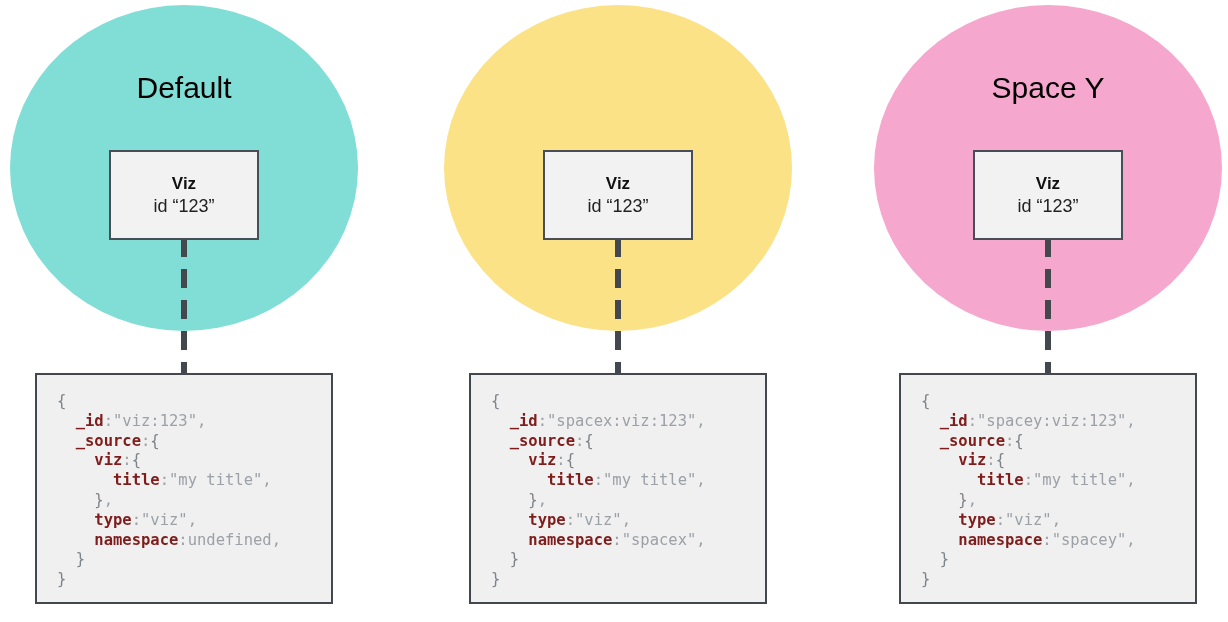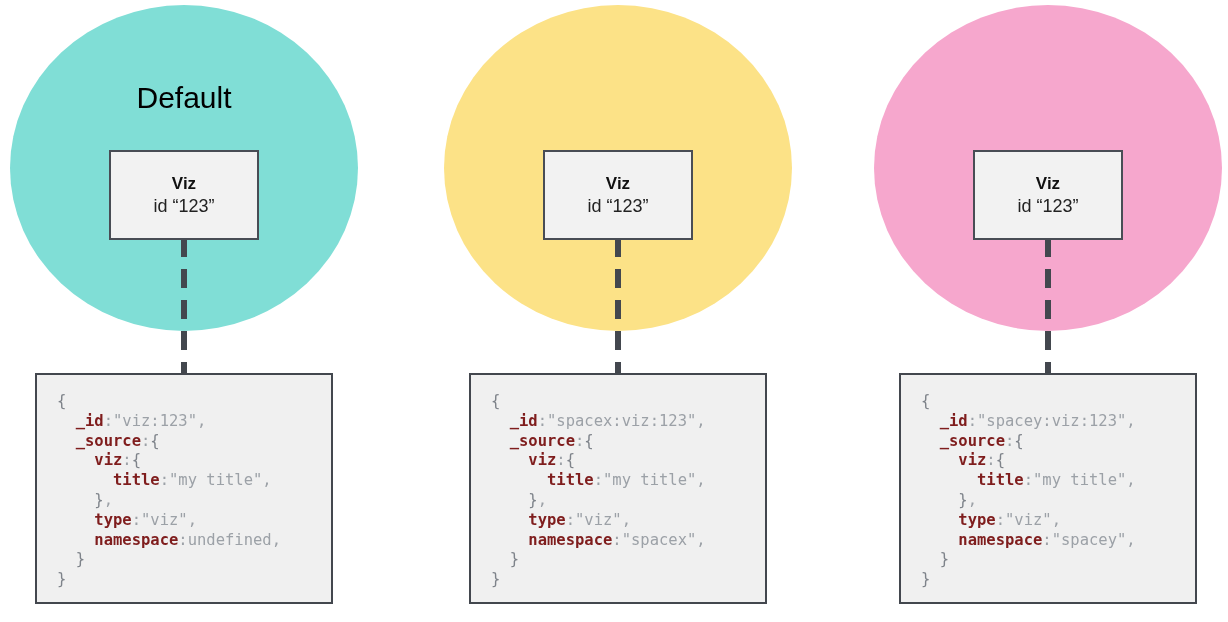--- a/index.html
+++ b/index.html
@@ -19,21 +19,21 @@
   .circle {
     position: absolute;
     left: 2px; top: 5px;
     width: 348px; height: 326px;
     border-radius: 50%;
     z-index: 1;
   }
 
   .space-title {
     position: absolute;
-    top: 80px; left: 0;
+    top: 70px; left: 0;
     width: 352px;
     text-align: center;
     font-size: 30px;
     line-height: 36px;
     color: #000000;
     z-index: 3;
   }
 
   .connector {
     position: absolute;
@@ -135,20 +135,21 @@
         <div class="code-line"><span class="tok-b">    }</span><span class="tok-v">,</span></div>
         <div class="code-line"><span class="tok-k">    type</span><span class="tok-v">:"viz",</span></div>
         <div class="code-line"><span class="tok-k">    namespace</span><span class="tok-v">:"spacex",</span></div>
         <div class="code-line"><span class="tok-b">  }</span></div>
         <div class="code-line"><span class="tok-b">}</span></div>
       </div>
   </div>
 
   <div class="group g2">
     <div class="circle" style="background-color: rgb(246, 167, 205);"></div>
+    <div class="space-title">Space Y</div>
     <div class="connector"></div>
     <div class="viz-card">
       <div class="viz-name">Viz</div>
       <div class="viz-id">id “123”</div>
     </div>
     <div class="code-box">
         <div class="code-line"><span class="tok-b">{</span></div>
         <div class="code-line"><span class="tok-k">  _id</span><span class="tok-v">:"spacey:viz:123",</span></div>
         <div class="code-line"><span class="tok-k">  _source</span><span class="tok-v">:</span><span class="tok-b">{</span></div>
         <div class="code-line"><span class="tok-k">    viz</span><span class="tok-v">:</span><span class="tok-b">{</span></div>

